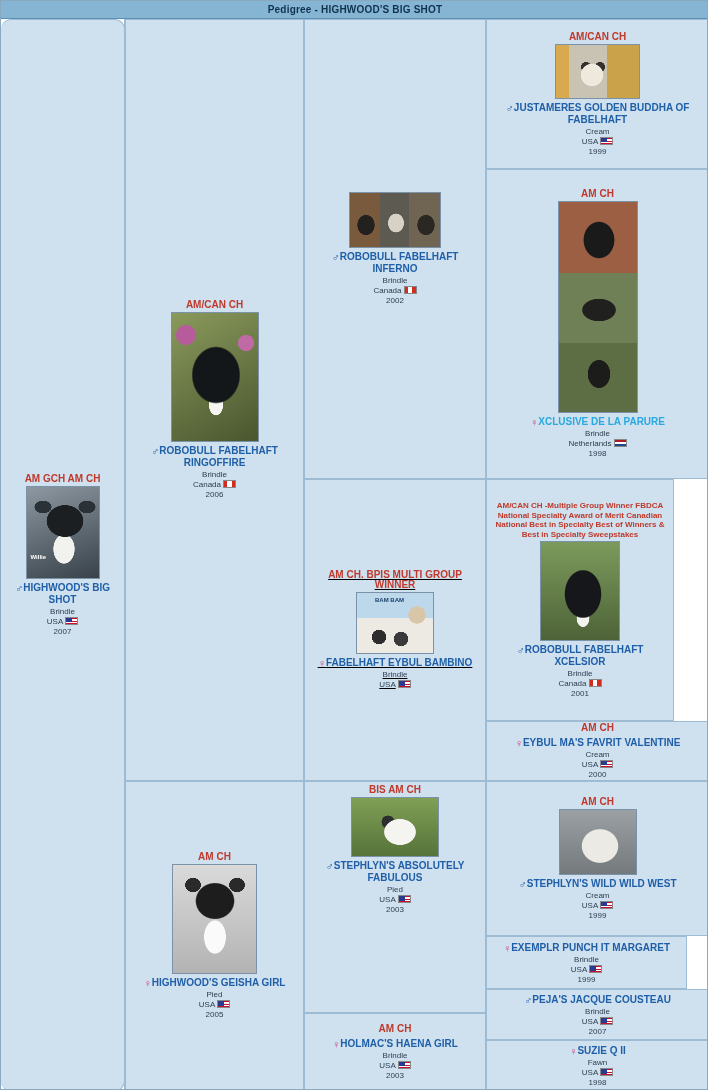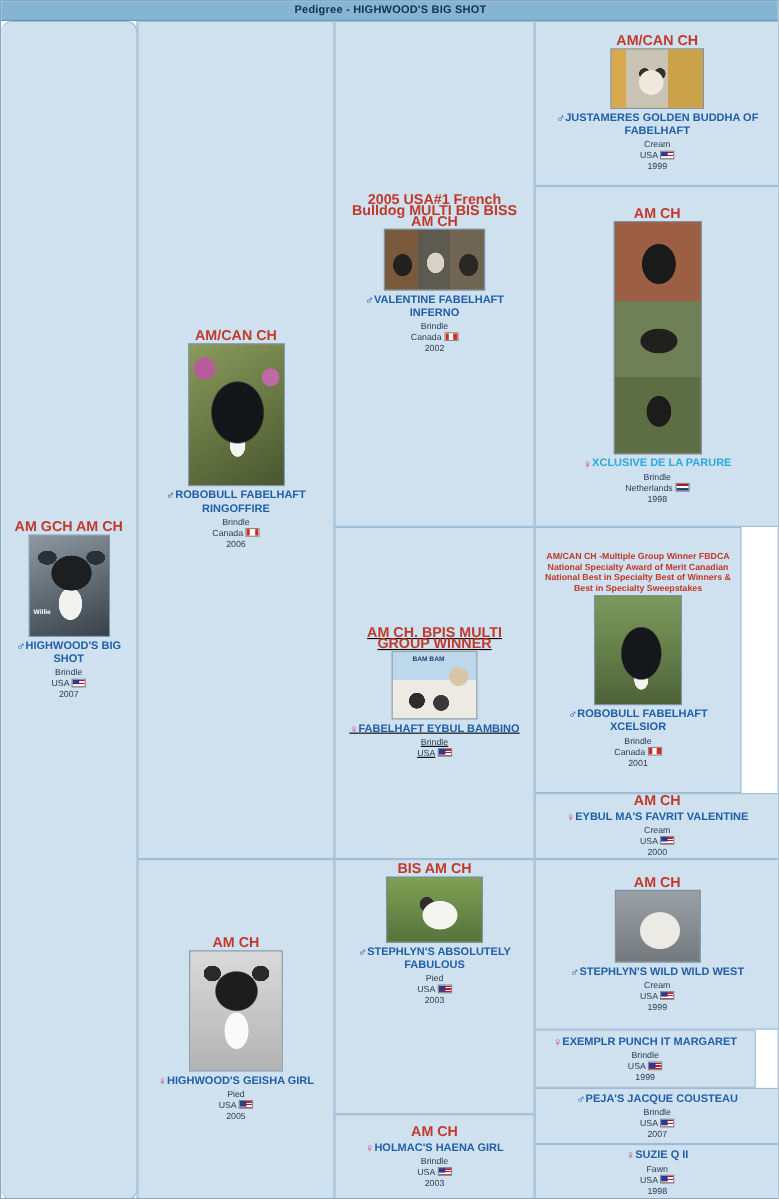--- a/index.html
+++ b/index.html
@@ -37,21 +37,21 @@
     padding: 3px 4px;
     overflow: hidden;
   }
   .col-div {
     position: absolute;
     background: #9dbcd4;
     width: 1px;
   }
   .pref {
     color: #c0392b;
-    font-size: 13px;
+    font-size: 10px;
     font-weight: bold;
     line-height: 10px;
     margin-bottom: 2px;
     display: block;
   }
   .pref.small { font-size: 8px; line-height: 9.5px; }
   .name {
     font-size: 10px;
     font-weight: bold;
     color: #1f5fa8;
@@ -180,32 +180,31 @@
     </div>
     <span class="name">
       <span class="sex female">♀</span><span>HIGHWOOD'S GEISHA GIRL</span>
     </span>
     <span class="meta">Pied</span>
     <span class="meta meta-row"><span>USA</span><span class="flag usa"></span></span>
     <span class="meta">2005</span>
   </div>
 
   <div class="cell" style="left:303px; top:18px; width:182px; height:460px; display:flex; flex-direction:column; justify-content:center; align-items:center;">
-    <span class="pref">2005 USA#1 French Bulldog MULTI BIS BISS AM CH</span>
     <div class="photo" style="width:92px; height:56px; background:#8a6a4a;">
       <div class="ph-inner" style="background:
           linear-gradient(90deg,#7a5a3d 0 33%, #5d5a52 33% 66%, #6f6552 66% 100%),
           #7a5a3d;"></div>
       <div class="ph-inner" style="background:
           radial-gradient(ellipse 12px 14px at 16px 32px, #23211f 0 70%, rgba(35,33,31,0) 74%),
           radial-gradient(ellipse 11px 13px at 46px 30px, #d8d2c6 0 70%, rgba(216,210,198,0) 74%),
           radial-gradient(ellipse 12px 14px at 76px 32px, #2b2723 0 70%, rgba(43,39,35,0) 74%);"></div>
     </div>
     <span class="name">
-      <span class="sex male">♂</span><span>VALENTINE FABELHAFT INFERNO</span>
+      <span class="sex male">♂</span><span>ROBOBULL FABELHAFT INFERNO</span>
     </span>
     <span class="meta">Brindle</span>
     <span class="meta meta-row"><span>Canada</span><span class="flag canada"></span></span>
     <span class="meta">2002</span>
   </div>
 
   <div class="cell" style="left:303px; top:478px; width:182px; height:302px; display:flex; flex-direction:column; justify-content:center; align-items:center;text-decoration:underline;">
     <span class="pref">AM CH. BPIS MULTI GROUP WINNER</span>
     <div class="photo" style="width:78px; height:62px; background:#e8e6df;">
       <div class="ph-inner" style="background:

